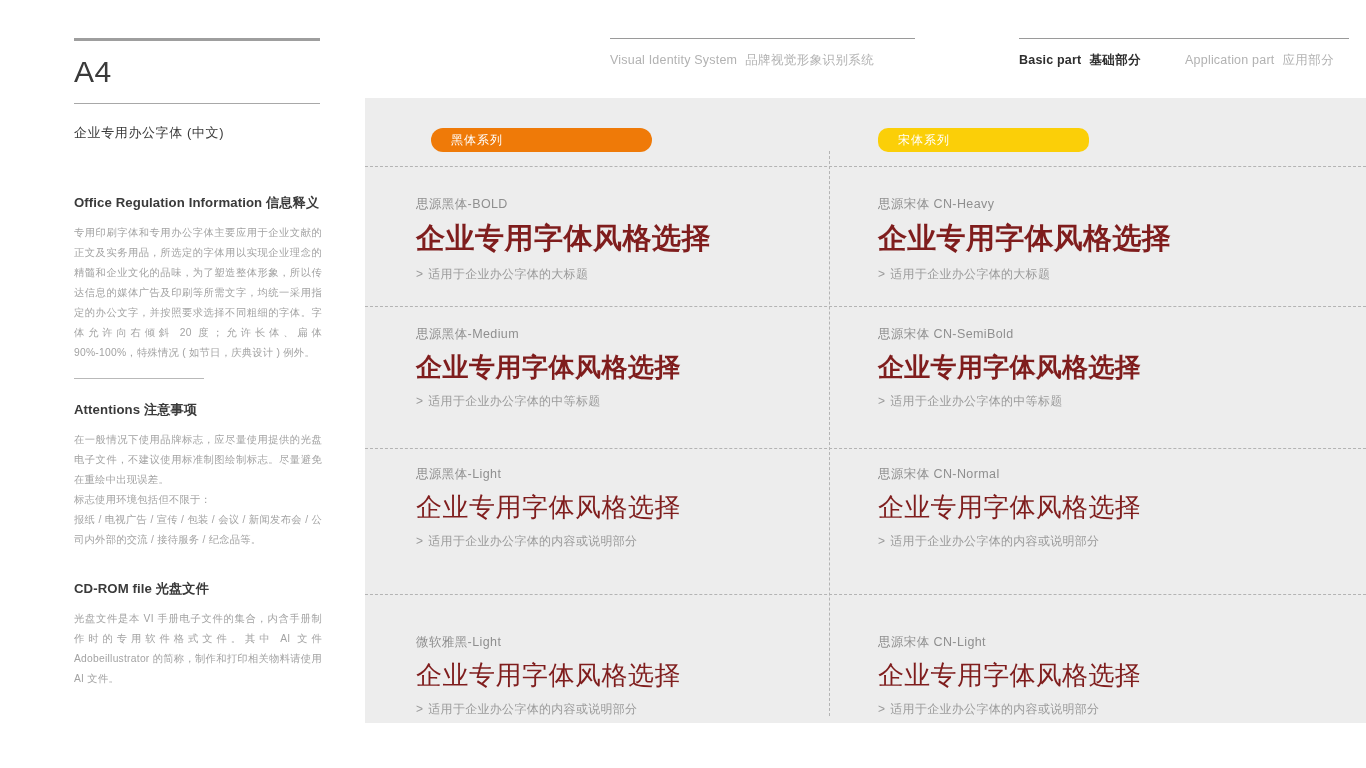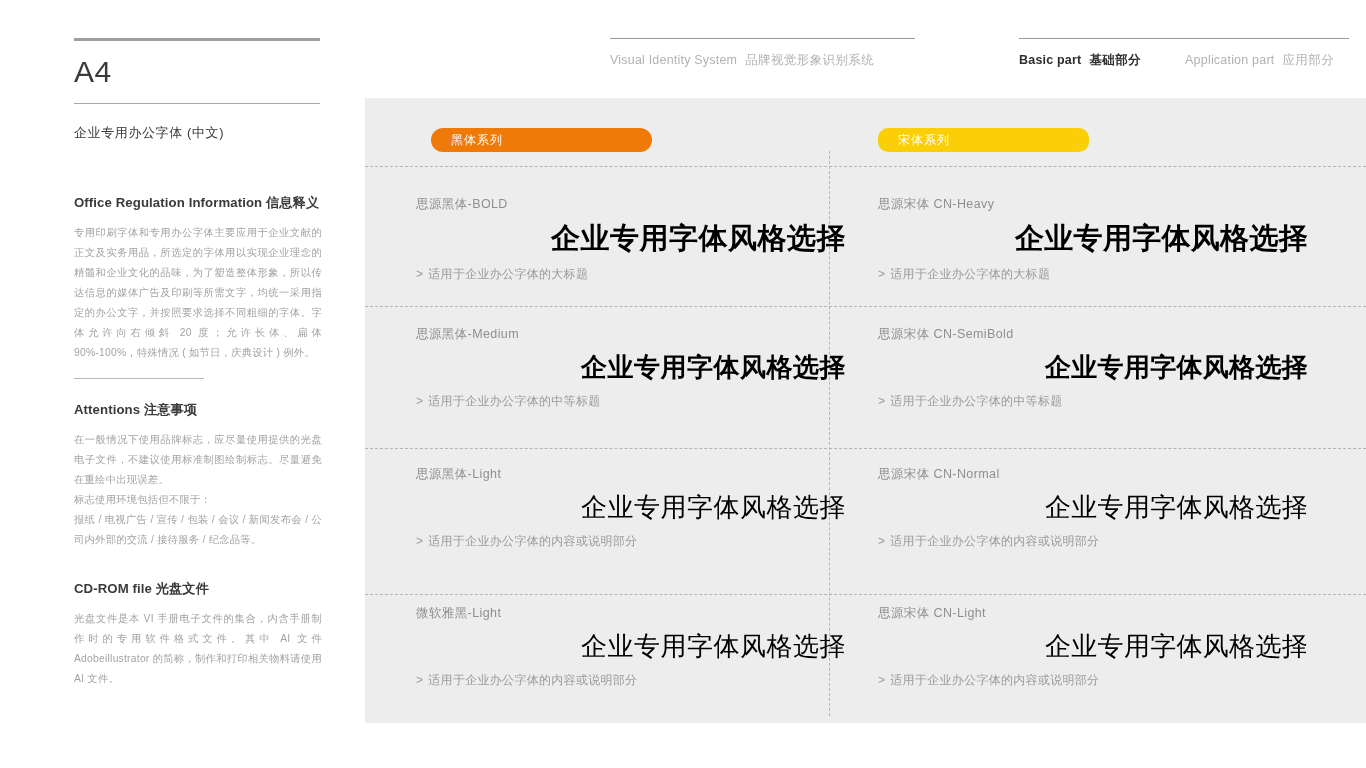--- a/index.html
+++ b/index.html
@@ -195,25 +195,24 @@
     position: absolute;
     width: 430px;
   }
   .cell .fname {
     font-size: 12.5px;
     color: #8f8f8f;
     letter-spacing: 0.4px;
     margin-bottom: 10px;
   }
   .cell .sample {
-    color: #000000;
+    color: #7f1d1d;
     line-height: 1.1;
     margin-bottom: 11px;
     white-space: nowrap;
-    text-align: right;
   }
   .cell .caption {
     font-size: 12px;
     color: #9a9a9a;
     letter-spacing: 0.3px;
   }
 
   
   .sample.w-bold    { font-weight: 700; font-size: 29px; letter-spacing: 0.5px; }
   .sample.w-medium  { font-weight: 700; font-size: 26px; letter-spacing: 0.5px; }
@@ -227,21 +226,21 @@
   .sample.s-light    { font-weight: 400; font-size: 26px; letter-spacing: 0.3px; }
 
   .caption .chev { margin-right: 5px; }
 
   
   .c-l { left: 51px; }
   .c-r { left: 513px; }
   .r0 { top: 98px; }
   .r1 { top: 228px; }
   .r2 { top: 368px; }
-  .r3 { top: 507px; }
+  .r3 { top: 536px; }
 </style>
 </head>
 <body>
 
 <div class="header">
 
   <div class="hdr-group hdr-nav-a">
     <div class="hdr-rule"></div>
     <div class="hdr-items">
       <div class="hdr-item muted">

